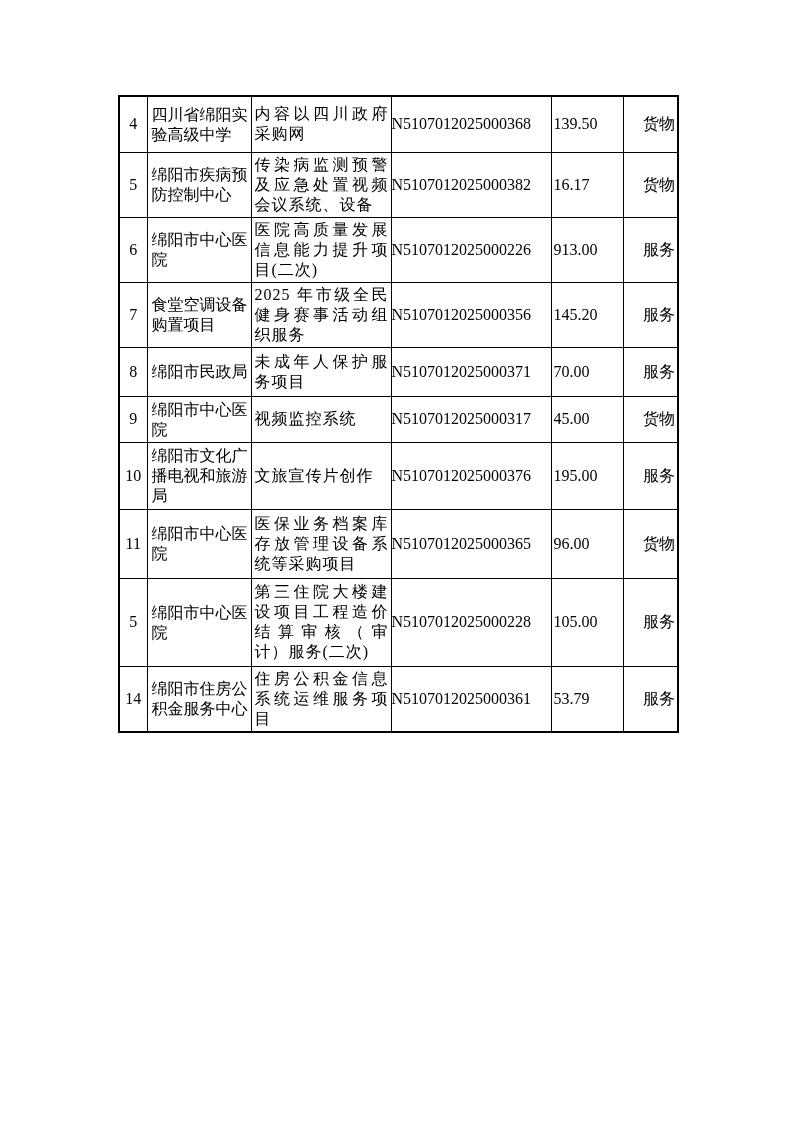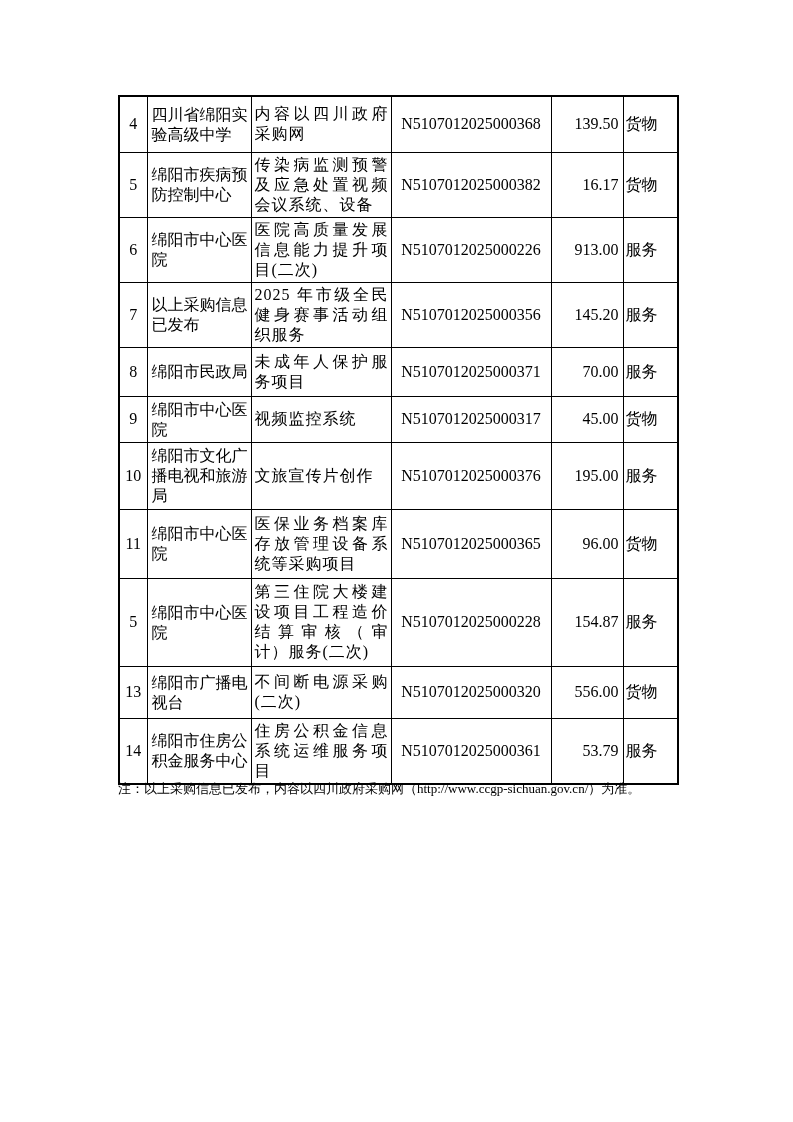--- a/index.html
+++ b/index.html
@@ -28,23 +28,23 @@
     border: 1px solid #000;
     font-size: 16px;
     line-height: 20px;
     vertical-align: middle;
     padding: 2px;
     word-break: break-all;
   }
   .c-no   { text-align: center; }
   .c-org  { padding: 3px 2px 2px 4px; margin-top: 48px; }
   .c-proj { padding: 2px 2px 2px 3px; text-align: justify; text-justify: inter-character; letter-spacing: 1px; }
-  .c-id   { text-align: center; padding: 2px 0; }
-  .c-amt  { text-align: right; padding-right: 4px; }
-  .c-type { text-align: left; }
+  .c-id   { padding: 2px 0; }
+  .c-amt  { text-align: left; padding-right: 4px; }
+  .c-type { text-align: right; }
   tbody tr:nth-child(1)  { height: 56px; }
   tbody tr:nth-child(2)  { height: 62px; }
   tbody tr:nth-child(3)  { height: 65px; }
   tbody tr:nth-child(4)  { height: 64px; }
   tbody tr:nth-child(5)  { height: 49px; }
   tbody tr:nth-child(6)  { height: 46px; }
   tbody tr:nth-child(7)  { height: 67px; }
   tbody tr:nth-child(8)  { height: 69px; }
   tbody tr:nth-child(9)  { height: 88px; }
   tbody tr:nth-child(10) { height: 52px; }
@@ -91,21 +91,21 @@
         <tr>
     <td class="c-no">6</td>
     <td class="c-org">绵阳市中心医院</td>
     <td class="c-proj">医院高质量发展信息能力提升项目(二次)</td>
     <td class="c-id">N5107012025000226</td>
     <td class="c-amt">913.00</td>
     <td class="c-type">服务</td>
   </tr>
         <tr>
     <td class="c-no">7</td>
-    <td class="c-org">以上采购信息已发布</td>
+    <td class="c-org">食堂空调设备购置项目</td>
     <td class="c-proj">2025 年市级全民健身赛事活动组织服务</td>
     <td class="c-id">N5107012025000356</td>
     <td class="c-amt">145.20</td>
     <td class="c-type">服务</td>
   </tr>
         <tr>
     <td class="c-no">8</td>
     <td class="c-org">绵阳市民政局</td>
     <td class="c-proj">未成年人保护服务项目</td>
     <td class="c-id">N5107012025000371</td>
@@ -134,35 +134,26 @@
     <td class="c-proj">医保业务档案库存放管理设备系统等采购项目</td>
     <td class="c-id">N5107012025000365</td>
     <td class="c-amt">96.00</td>
     <td class="c-type">货物</td>
   </tr>
         <tr>
     <td class="c-no">5</td>
     <td class="c-org">绵阳市中心医院</td>
     <td class="c-proj">第三住院大楼建设项目工程造价结算审核（审计）服务(二次)</td>
     <td class="c-id">N5107012025000228</td>
-    <td class="c-amt">154.87</td>
+    <td class="c-amt">105.00</td>
     <td class="c-type">服务</td>
-  </tr>
-        <tr>
-    <td class="c-no">13</td>
-    <td class="c-org">绵阳市广播电视台</td>
-    <td class="c-proj">不间断电源采购(二次)</td>
-    <td class="c-id">N5107012025000320</td>
-    <td class="c-amt">556.00</td>
-    <td class="c-type">货物</td>
   </tr>
         <tr>
     <td class="c-no">14</td>
     <td class="c-org">绵阳市住房公积金服务中心</td>
     <td class="c-proj">住房公积金信息系统运维服务项目</td>
     <td class="c-id">N5107012025000361</td>
     <td class="c-amt">53.79</td>
     <td class="c-type">服务</td>
   </tr>
       </tbody>
   </table>
-  <div class="footnote">注：以上采购信息已发布，内容以四川政府采购网（http://www.ccgp-sichuan.gov.cn/）为准。</div>
 </div>
 
 </body></html>

